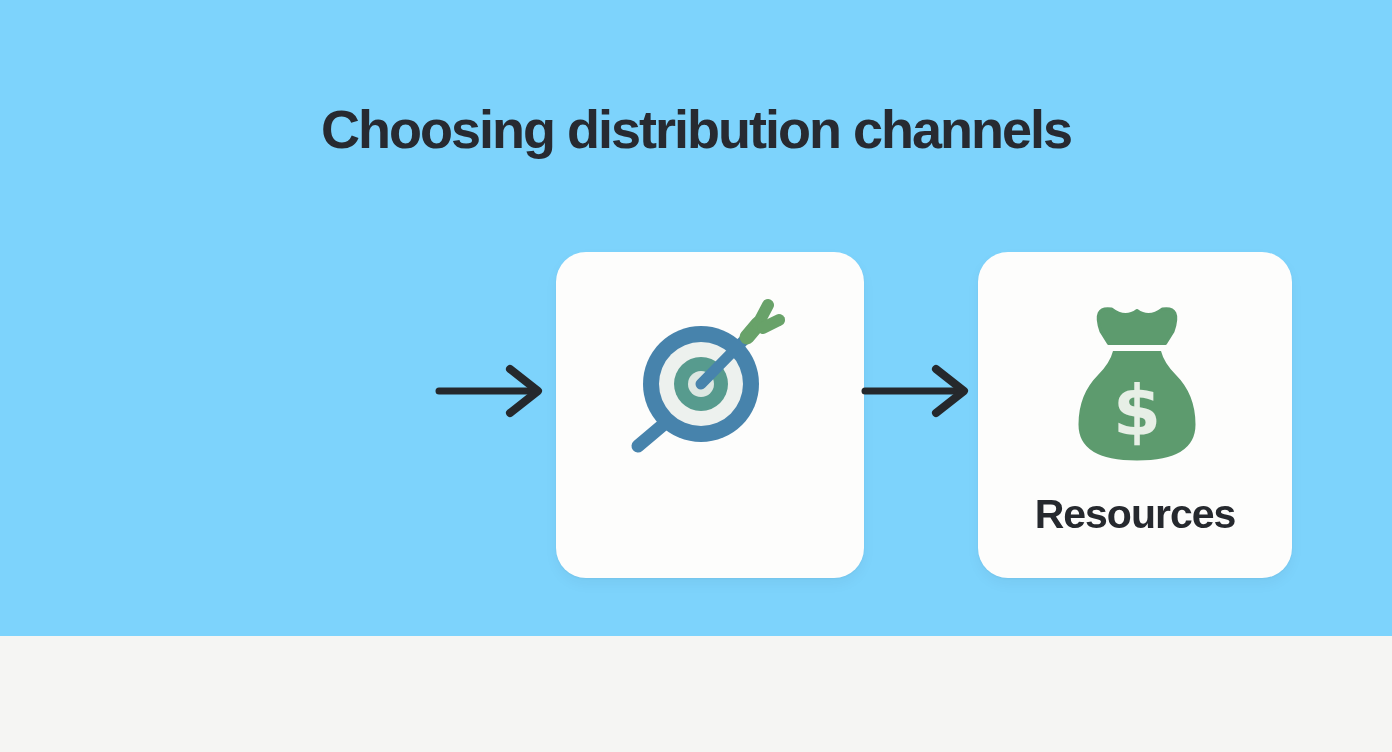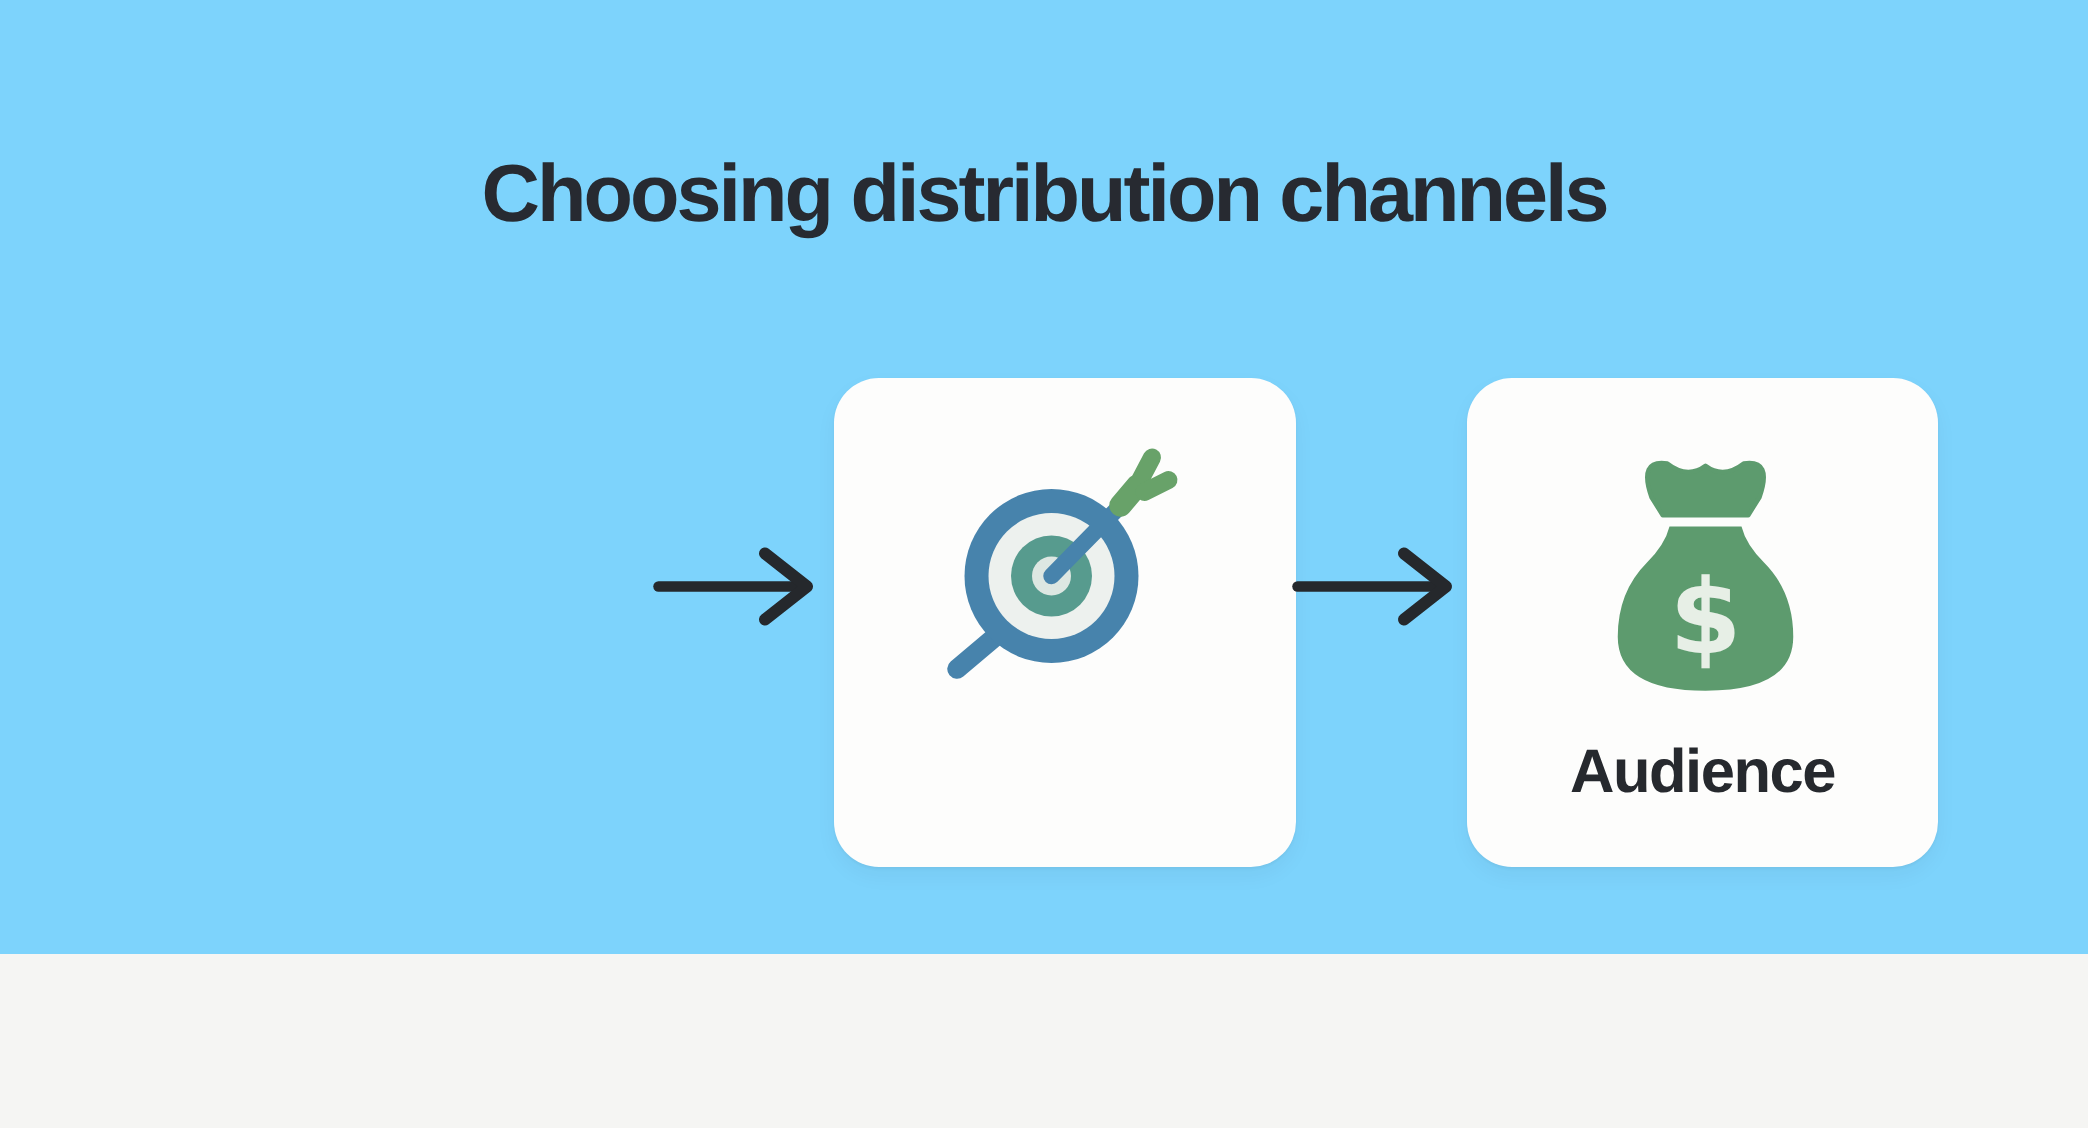--- a/index.html
+++ b/index.html
@@ -109,16 +109,16 @@
 
   <div class="card card-3">
     <svg class="card-icon icon-bag" width="150" height="183" viewBox="0 0 100 122" xmlns="http://www.w3.org/2000/svg">
 
       <path d="M26 21 Q20 4 33 6 Q42 13 50 7 Q58 13 67 6 Q80 4 74 21 L69 29 L31 29 Z" fill="#5d9b6e" stroke="#5d9b6e" stroke-width="2" stroke-linejoin="round"></path>
 
       <path d="M34 34 H66 Q68 42 76 50 Q89 63 89 83 Q89 107 50 107 Q11 107 11 83 Q11 63 24 50 Q32 42 34 34 Z" fill="#5d9b6e"></path>
 
       <text x="50" y="90" text-anchor="middle" font-size="46" font-weight="bold" font-family="DejaVu Sans, sans-serif" fill="#e7efe6">$</text>
     </svg>
-    <div class="card-label">Audience</div>
+    <div class="card-label">Resources</div>
   </div>
 
 </div>
 
 </body></html>

